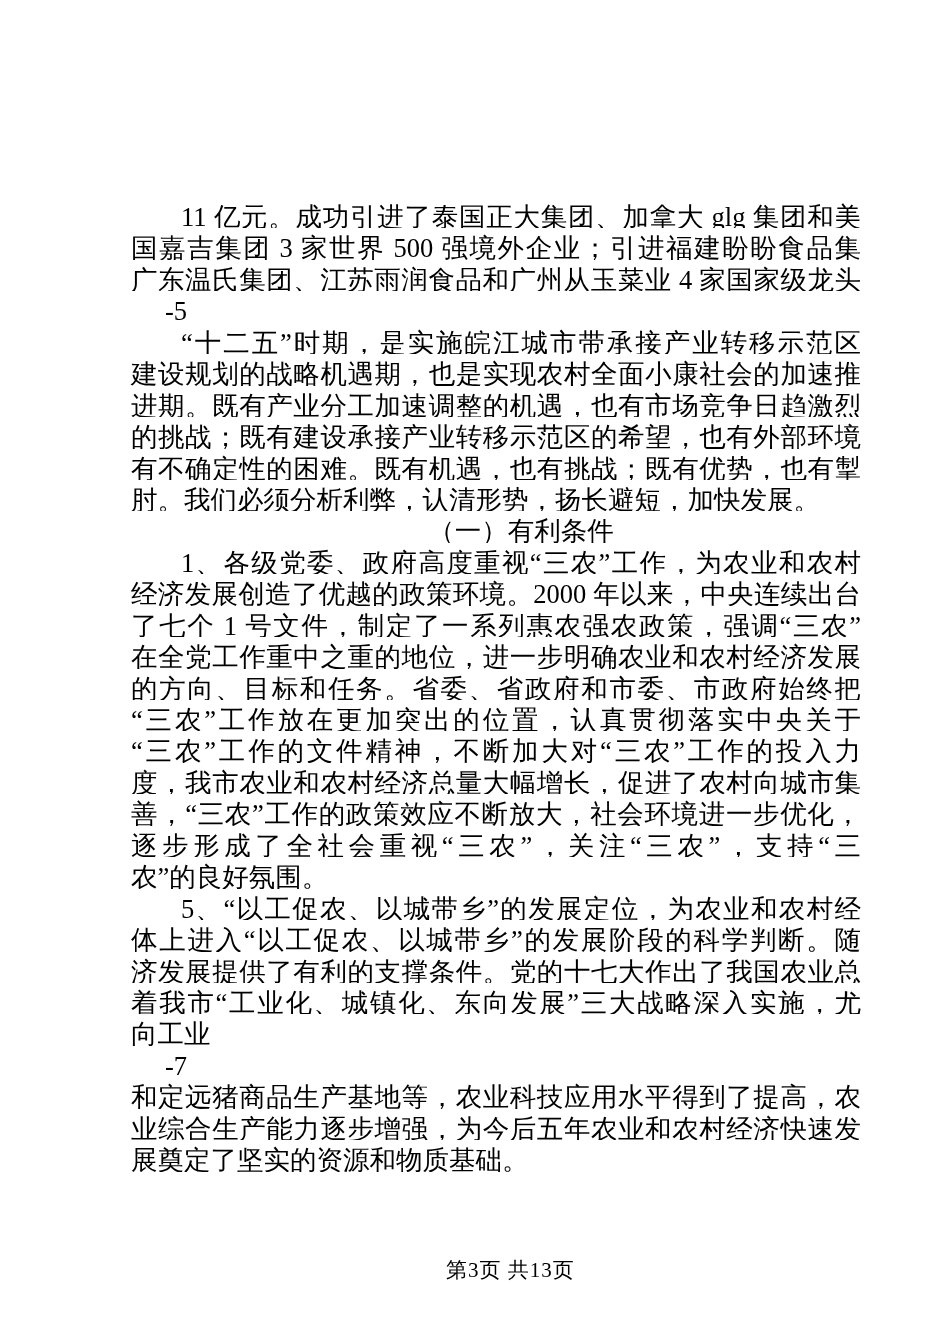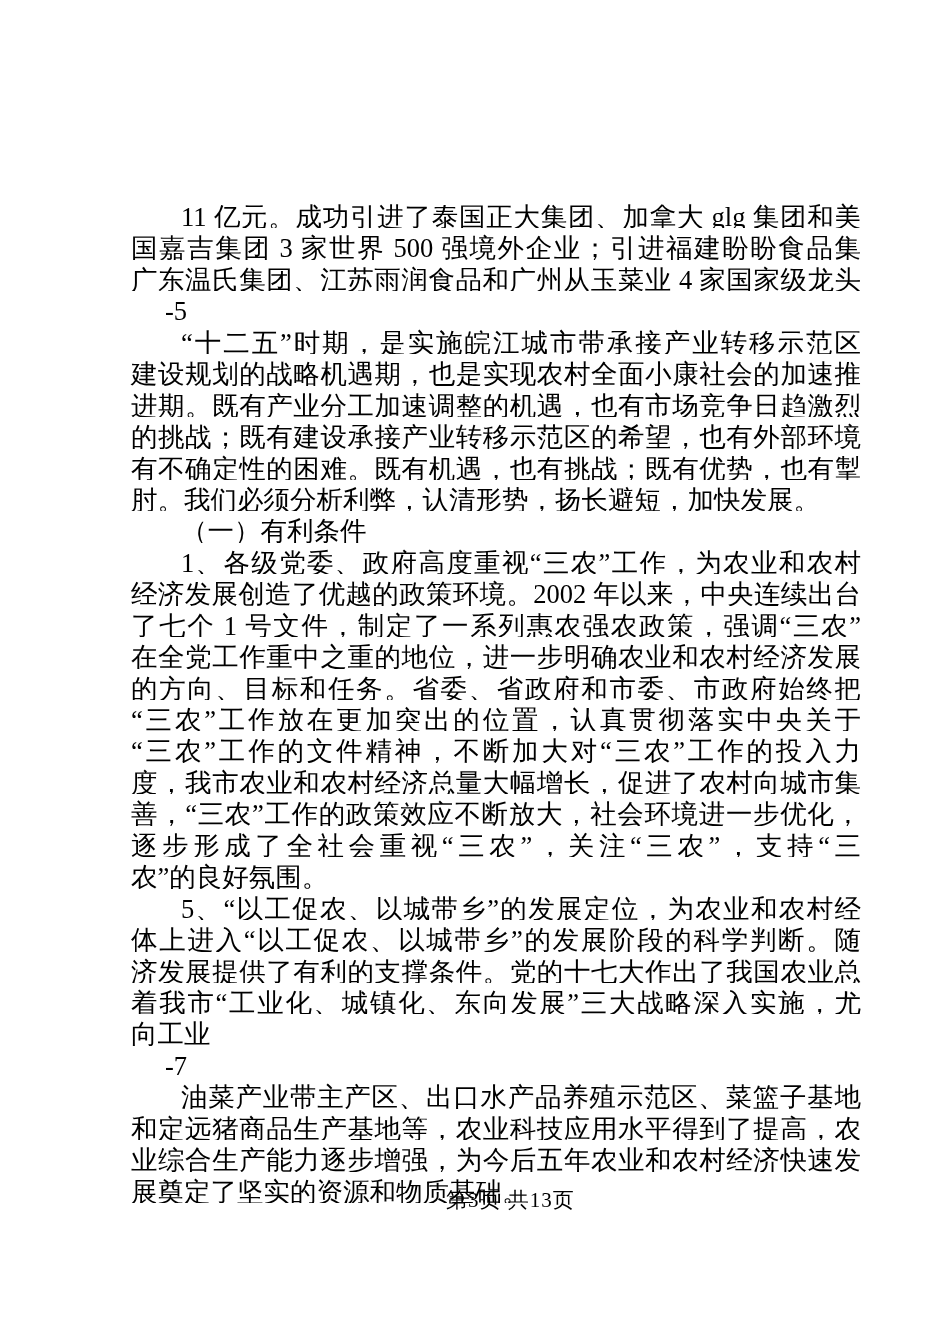--- a/index.html
+++ b/index.html
@@ -30,26 +30,26 @@
     overflow: hidden;
     white-space: pre-wrap;
     color: #000000;
     text-align: left;
   }
   .line.fill {
     text-align: justify;
     text-align-last: justify;
     -moz-text-align-last: justify;
   }
-  .line.ind-para { padding-left: 54px; }
+  .line.ind-para { padding-left: 54px; text-align: center; }
   .line.ind-dash { padding-left: 38px; }
   .page-footer {
     position: absolute;
     left: 430px;
-    top: 1171px;
+    top: 1241px;
     font-size: 21px;
     line-height: 26px;
     color: #000000;
     letter-spacing: 1px;
   }
 </style>
 </head>
 <body>
 
 <div class="page">
@@ -59,35 +59,34 @@
       <div class="line fill">广东温氏集团、江苏雨润食品和广州从玉菜业 4 家国家级龙头</div>
       <div class="line ind-dash">-5</div>
       <div class="line fill ind-para">“十二五”时期，是实施皖江城市带承接产业转移示范区</div>
       <div class="line fill">建设规划的战略机遇期，也是实现农村全面小康社会的加速推</div>
       <div class="line fill">进期。既有产业分工加速调整的机遇，也有市场竞争日趋激烈</div>
       <div class="line fill">的挑战；既有建设承接产业转移示范区的希望，也有外部环境</div>
       <div class="line fill">有不确定性的困难。既有机遇，也有挑战；既有优势，也有掣</div>
       <div class="line">肘。我们必须分析利弊，认清形势，扬长避短，加快发展。</div>
       <div class="line ind-para">（一）有利条件</div>
       <div class="line fill ind-para">1、各级党委、政府高度重视“三农”工作，为农业和农村</div>
-      <div class="line fill">经济发展创造了优越的政策环境。2002 年以来，中央连续出台</div>
+      <div class="line fill">经济发展创造了优越的政策环境。2000 年以来，中央连续出台</div>
       <div class="line fill">了七个 1 号文件，制定了一系列惠农强农政策，强调“三农”</div>
       <div class="line fill">在全党工作重中之重的地位，进一步明确农业和农村经济发展</div>
       <div class="line fill">的方向、目标和任务。省委、省政府和市委、市政府始终把</div>
       <div class="line fill">“三农”工作放在更加突出的位置，认真贯彻落实中央关于</div>
       <div class="line fill">“三农”工作的文件精神，不断加大对“三农”工作的投入力</div>
       <div class="line fill">度，我市农业和农村经济总量大幅增长，促进了农村向城市集中</div>
       <div class="line fill">善，“三农”工作的政策效应不断放大，社会环境进一步优化，</div>
       <div class="line fill">逐步形成了全社会重视“三农”，关注“三农”，支持“三</div>
       <div class="line">农”的良好氛围。</div>
       <div class="line fill ind-para">5、“以工促农、以城带乡”的发展定位，为农业和农村经</div>
       <div class="line fill">体上进入“以工促农、以城带乡”的发展阶段的科学判断。随</div>
       <div class="line fill">济发展提供了有利的支撑条件。党的十七大作出了我国农业总</div>
       <div class="line fill">着我市“工业化、城镇化、东向发展”三大战略深入实施，尤</div>
       <div class="line">向工业</div>
       <div class="line ind-dash">-7</div>
-      <div class="line fill ind-para">油菜产业带主产区、出口水产品养殖示范区、菜篮子基地</div>
       <div class="line fill">和定远猪商品生产基地等，农业科技应用水平得到了提高，农</div>
       <div class="line fill">业综合生产能力逐步增强，为今后五年农业和农村经济快速发</div>
       <div class="line">展奠定了坚实的资源和物质基础。</div>
     </div>
   <div class="page-footer">第3页 共13页</div>
 </div>
 
 </body></html>

